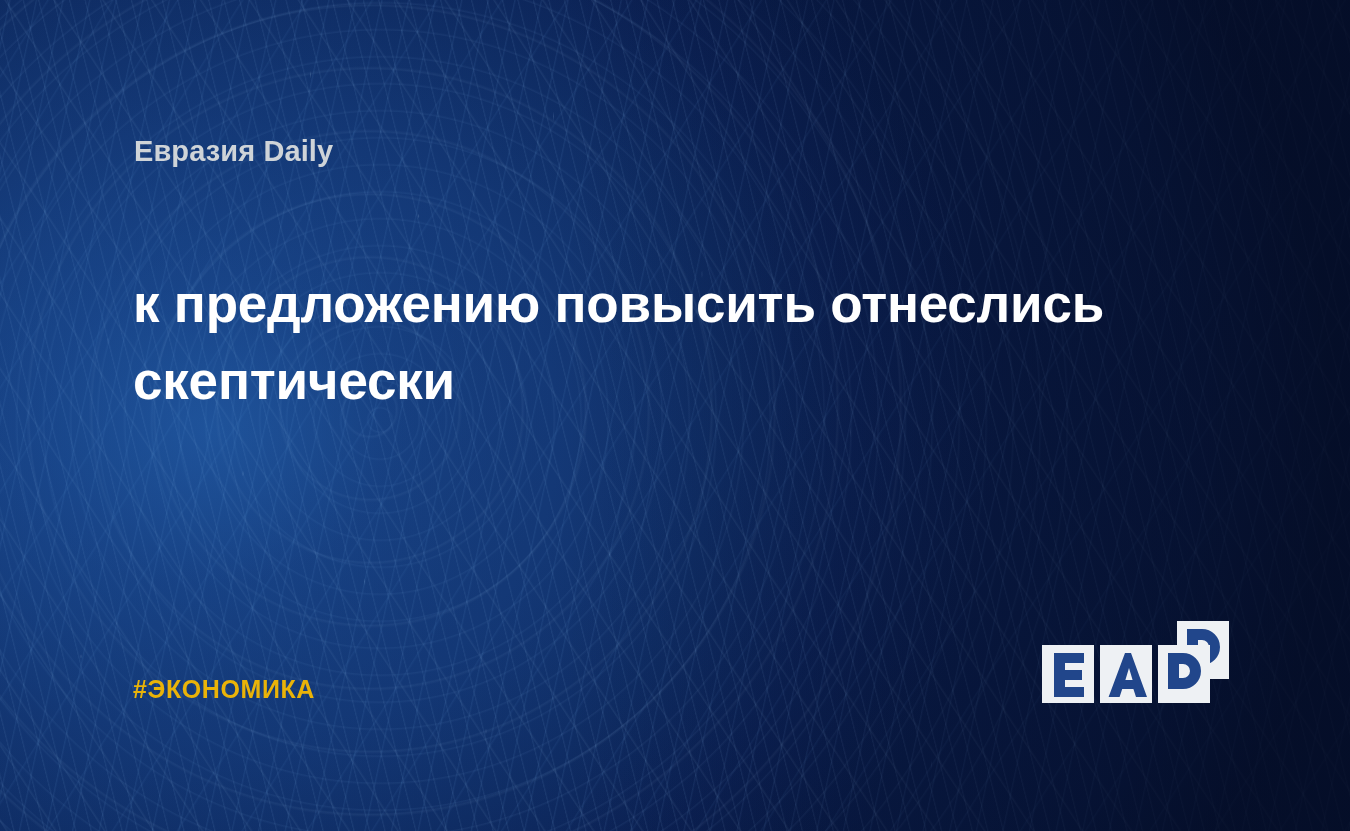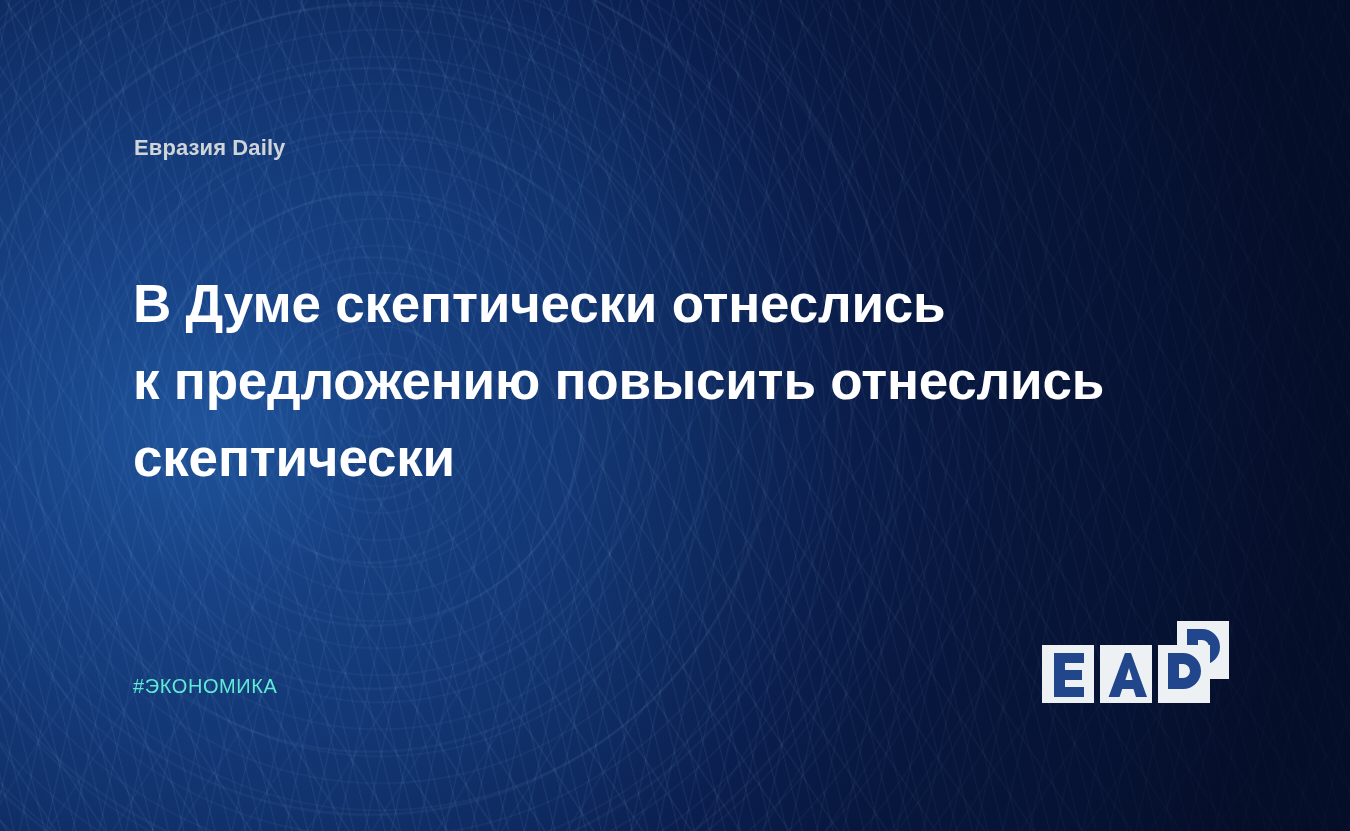--- a/index.html
+++ b/index.html
@@ -138,21 +138,21 @@
       radial-gradient(1.4px 7px at 69% 92%, rgba(158,194,247,.24), transparent 60%);
   }
 
   
   .content { position: absolute; inset: 0; }
 
   .brand {
     position: absolute;
     left: 134px;
     top: 135px;
-    font-size: 22px;
+    font-size: 29px;
     font-weight: 700;
     letter-spacing: 0.1px;
     color: #cfd4d8;
     white-space: nowrap;
   }
 
   .headline {
     position: absolute;
     left: 133px;
     top: 265px;
@@ -162,24 +162,24 @@
     font-weight: 700;
     color: #ffffff;
     letter-spacing: -0.2px;
   }
   .headline .ln { display: block; white-space: nowrap; }
 
   .tag {
     position: absolute;
     left: 133px;
     top: 675px;
-    font-size: 20px;
-    font-weight: 400;
+    font-size: 25px;
+    font-weight: 700;
     letter-spacing: 0.6px;
-    color: #5eead4;
+    color: #eab308;
     white-space: nowrap;
   }
 
   
   .logo {
     position: absolute;
     left: 1042px;
     top: 621px;
     width: 190px;
     height: 100px;
@@ -208,21 +208,20 @@
   <div class="trails t4"></div>
   <div class="speckle"></div>
   <div class="bg-vignette"></div>
   <div class="bg-rightdark"></div>
 
   <div class="content">
 
     <div class="brand">Евразия Daily</div>
 
     <div class="headline">
-      <span class="ln">В Думе скептически отнеслись</span>
       <span class="ln">к предложению повысить отнеслись</span>
       <span class="ln">скептически</span>
     </div>
 
     <div class="tag">#ЭКОНОМИКА</div>
 
     <div class="logo">
 
       <div class="tile tile-d2">
         <svg width="52" height="58" viewBox="0 0 52 58" aria-hidden="true">

